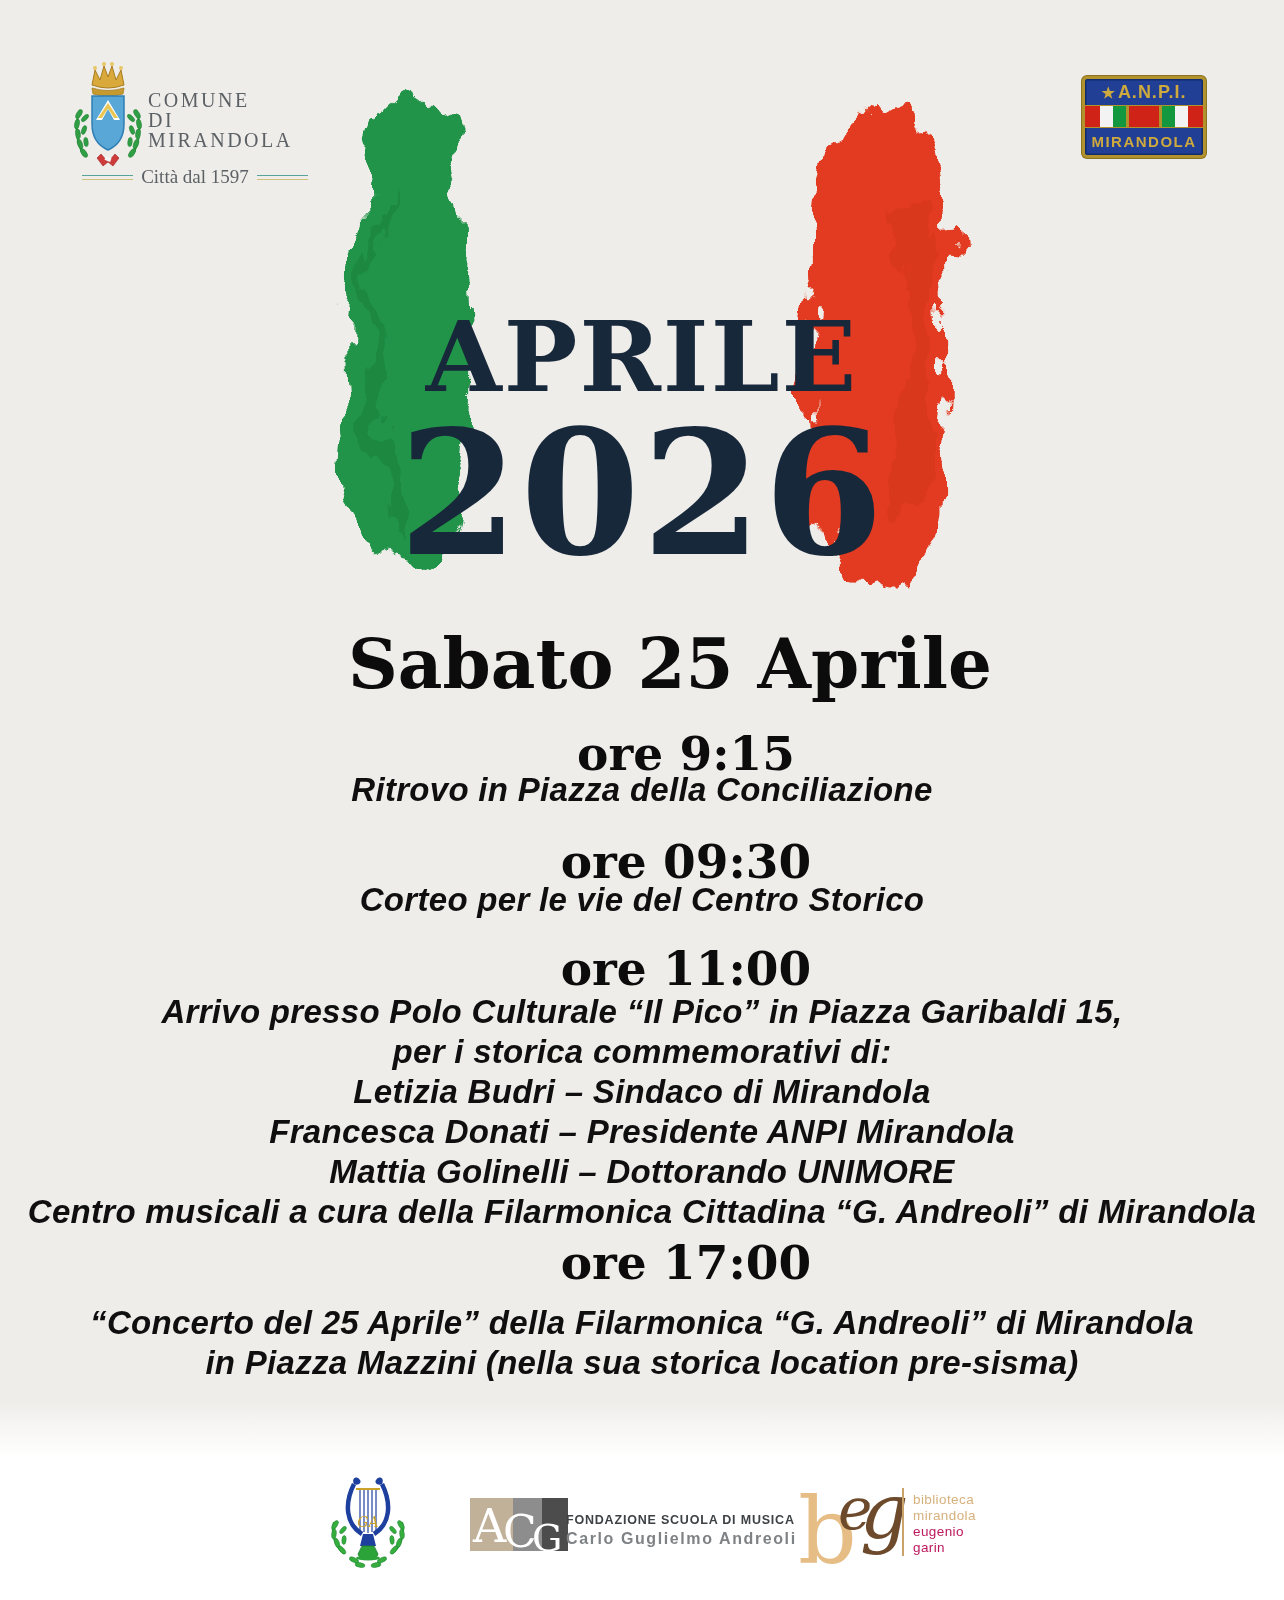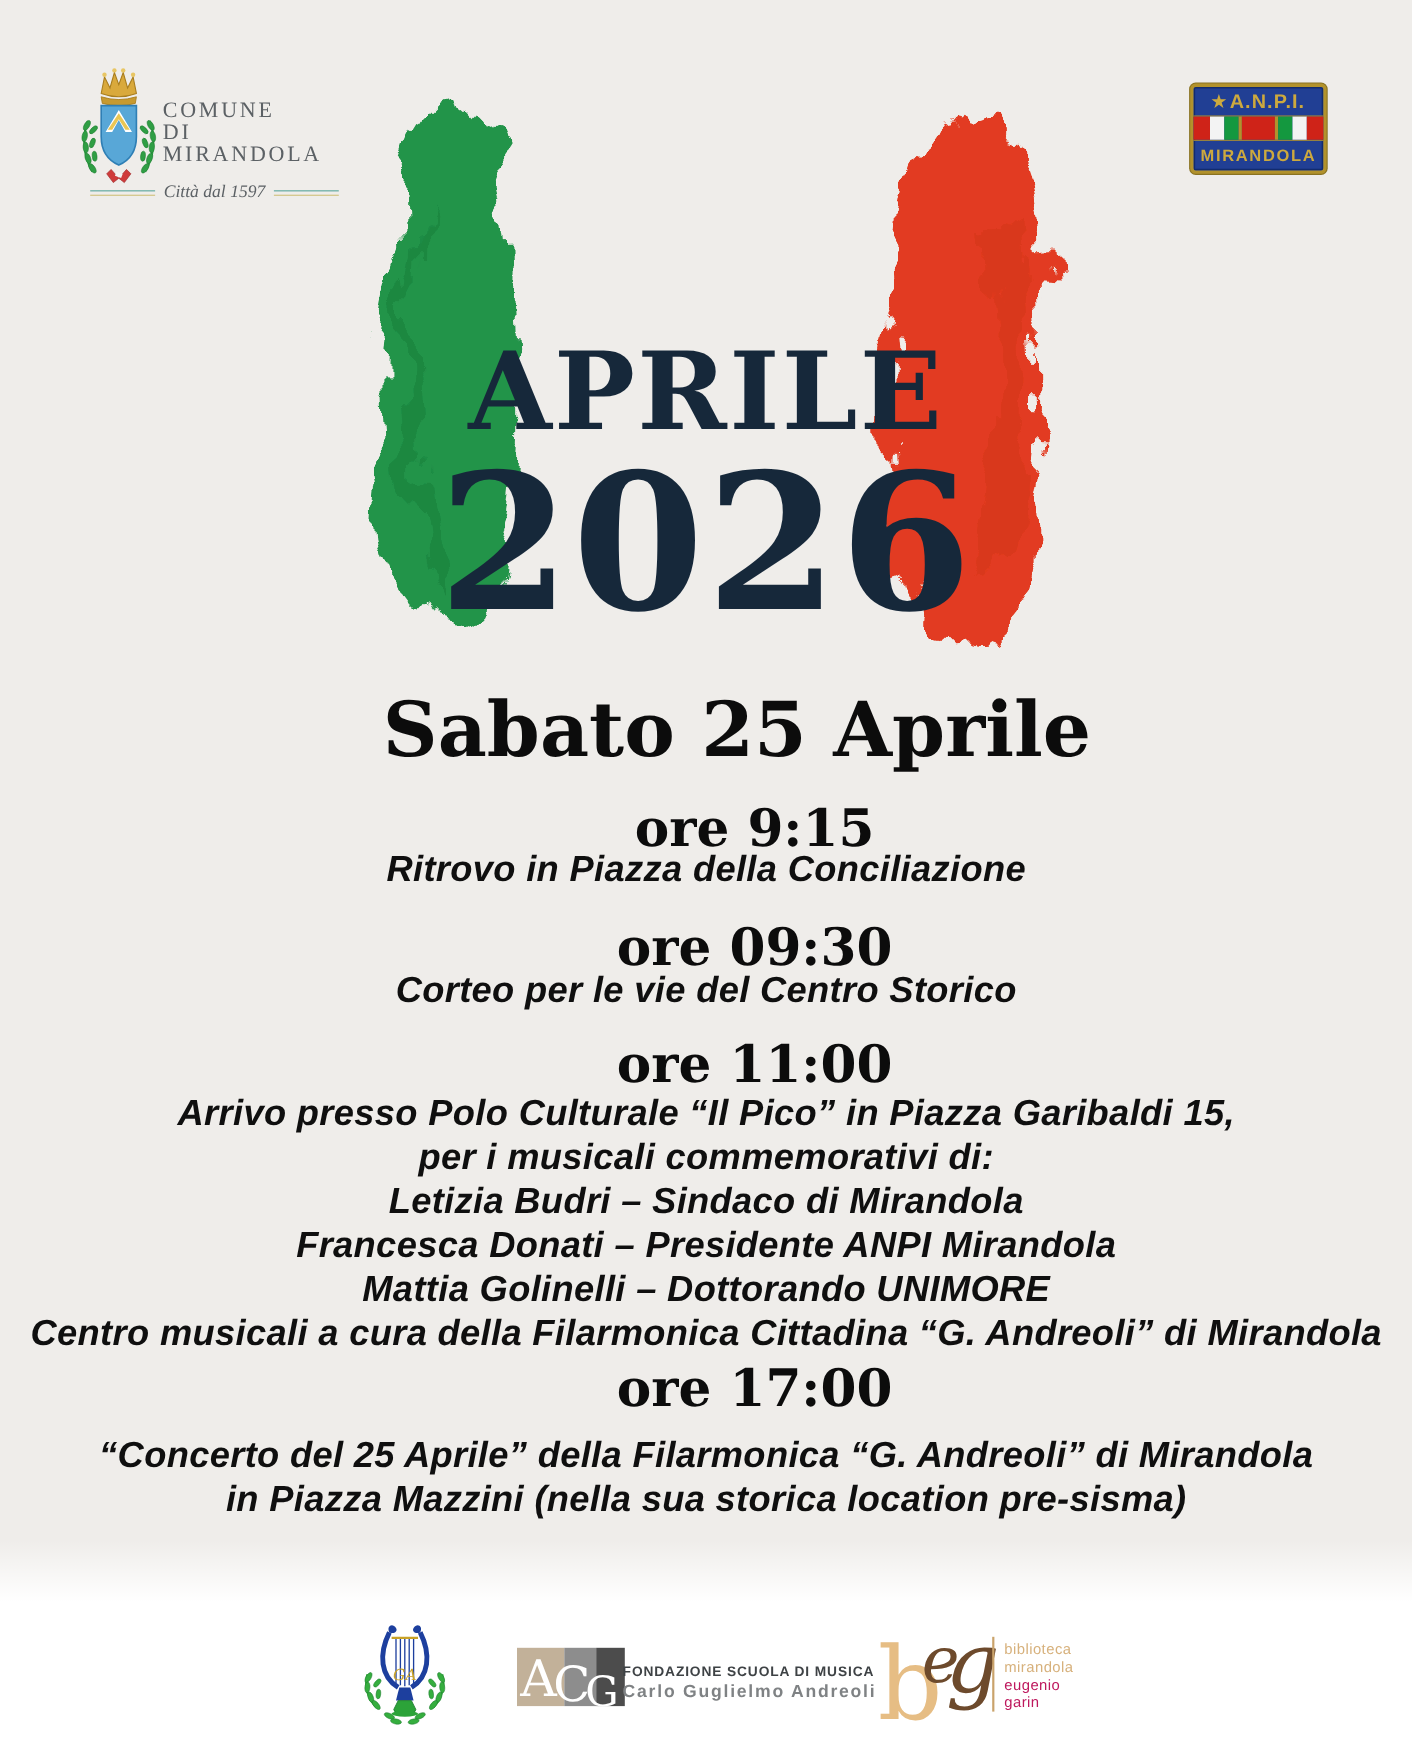--- a/index.html
+++ b/index.html
@@ -27,22 +27,22 @@
   .t-year {top:408px; font-size:172px;line-height:1;letter-spacing:2px;}
   .subtitle{top:629px;font-size:69px;line-height:1;margin-left:28px;}
   
   .comune{position:absolute;left:64px;top:56px;width:256px;height:140px;z-index:3;}
   .comune .crest{position:absolute;left:6px;top:2px;}
   .comune-text{position:absolute;left:84px;top:34px;
       font-family:"Liberation Serif","DejaVu Serif",serif;font-weight:400;
       font-size:20px;line-height:20px;letter-spacing:2.5px;color:#5c6165;}
   .comune-tagline{position:absolute;left:18px;top:110px;width:226px;display:flex;align-items:center;gap:8px;}
   .comune-tagline .rule{flex:1;height:3px;border-top:1px solid #58a49b;border-bottom:1px solid #cfc07a;}
-  .comune-tagline .tg{font-family:"Liberation Serif","DejaVu Serif",serif;font-style:italic;
-      font-size:16px;color:#5c6165;white-space:nowrap;}
+  .comune-tagline .tg{font-family:"Liberation Serif","DejaVu Serif",serif;
+      font-size:19px;color:#5c6165;white-space:nowrap;}
   
   .anpi{position:absolute;left:1082px;top:76px;width:124px;height:82px;z-index:3;
     background:#213f94;border:3px solid #b2922c;border-radius:5px;
     box-shadow:inset 0 0 0 1.5px #122b6e, 0 0 0 1px #8a7322;
     display:flex;flex-direction:column;box-sizing:border-box;}
   .anpi-top{height:26px;display:flex;align-items:center;justify-content:center;gap:3px;
     color:#cda93e;font-weight:700;}
   .anpi-star{font-size:15px;line-height:1;}
   .anpi-acronym{font-size:18px;line-height:1;letter-spacing:1px;font-family:"Liberation Sans",sans-serif;}
   .anpi-ribbon{height:23px;display:flex;border-top:1.5px solid #b2922c;border-bottom:1.5px solid #b2922c;box-sizing:border-box;}
@@ -202,21 +202,21 @@
 
   <div>
     <div class="c-text serif-black time" style="top:730px">ore 9:15</div>
     <div class="c-text sline" style="top:773px">Ritrovo in Piazza della Conciliazione</div>
 
     <div class="c-text serif-black time" style="top:838px">ore 09:30</div>
     <div class="c-text sline" style="top:883px">Corteo per le vie del Centro Storico</div>
 
     <div class="c-text serif-black time" style="top:945px">ore 11:00</div>
     <div class="c-text sline" style="top:995px">Arrivo presso Polo Culturale “Il Pico” in Piazza Garibaldi 15,</div>
-    <div class="c-text sline" style="top:1035px">per i musicali commemorativi di:</div>
+    <div class="c-text sline" style="top:1035px">per i storica commemorativi di:</div>
     <div class="c-text sline" style="top:1075px">Letizia Budri – Sindaco di Mirandola</div>
     <div class="c-text sline" style="top:1115px">Francesca Donati – Presidente ANPI Mirandola</div>
     <div class="c-text sline" style="top:1155px">Mattia Golinelli – Dottorando UNIMORE</div>
     <div class="c-text sline" style="top:1195px">Centro musicali a cura della Filarmonica Cittadina “G. Andreoli” di Mirandola</div>
 
     <div class="c-text serif-black time" style="top:1239px">ore 17:00</div>
     <div class="c-text sline" style="top:1306px">“Concerto del 25 Aprile” della Filarmonica “G. Andreoli” di Mirandola</div>
     <div class="c-text sline" style="top:1346px">in Piazza Mazzini (nella sua storica location pre-sisma)</div>
   </div>
 

